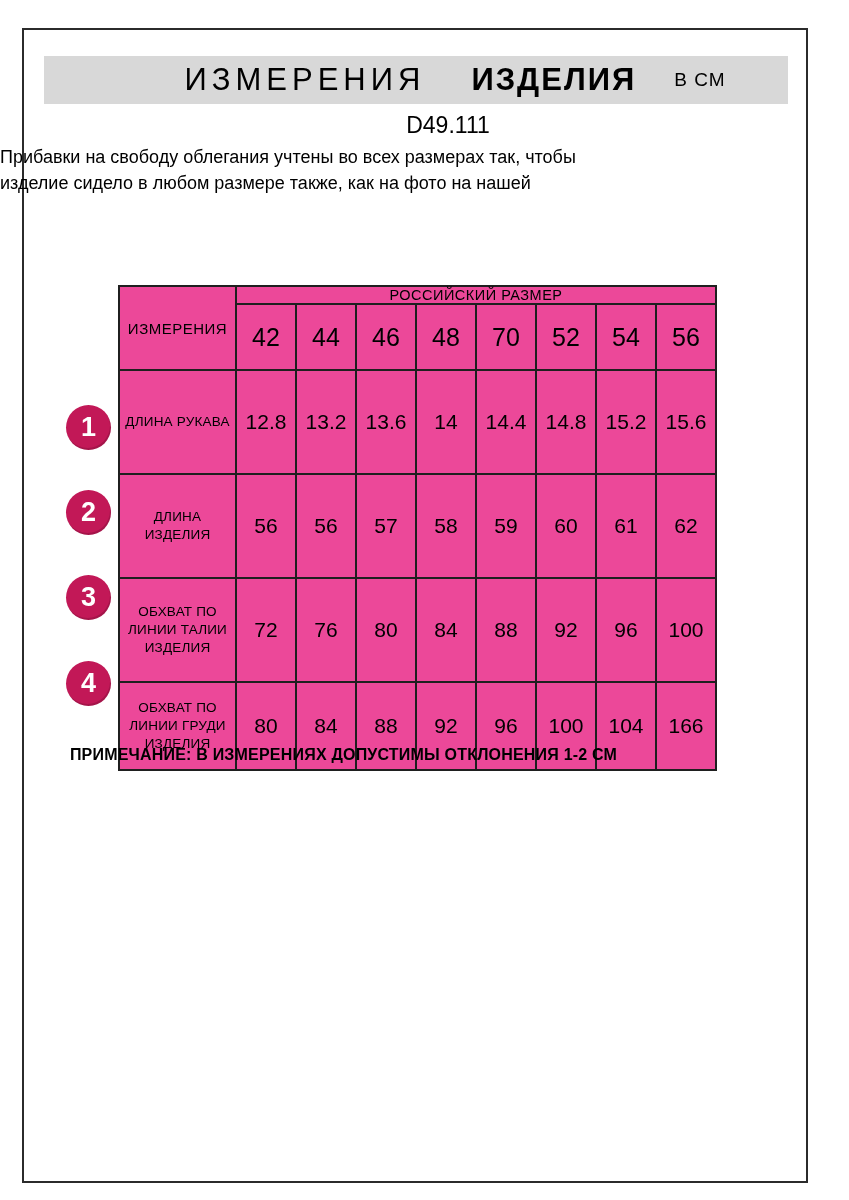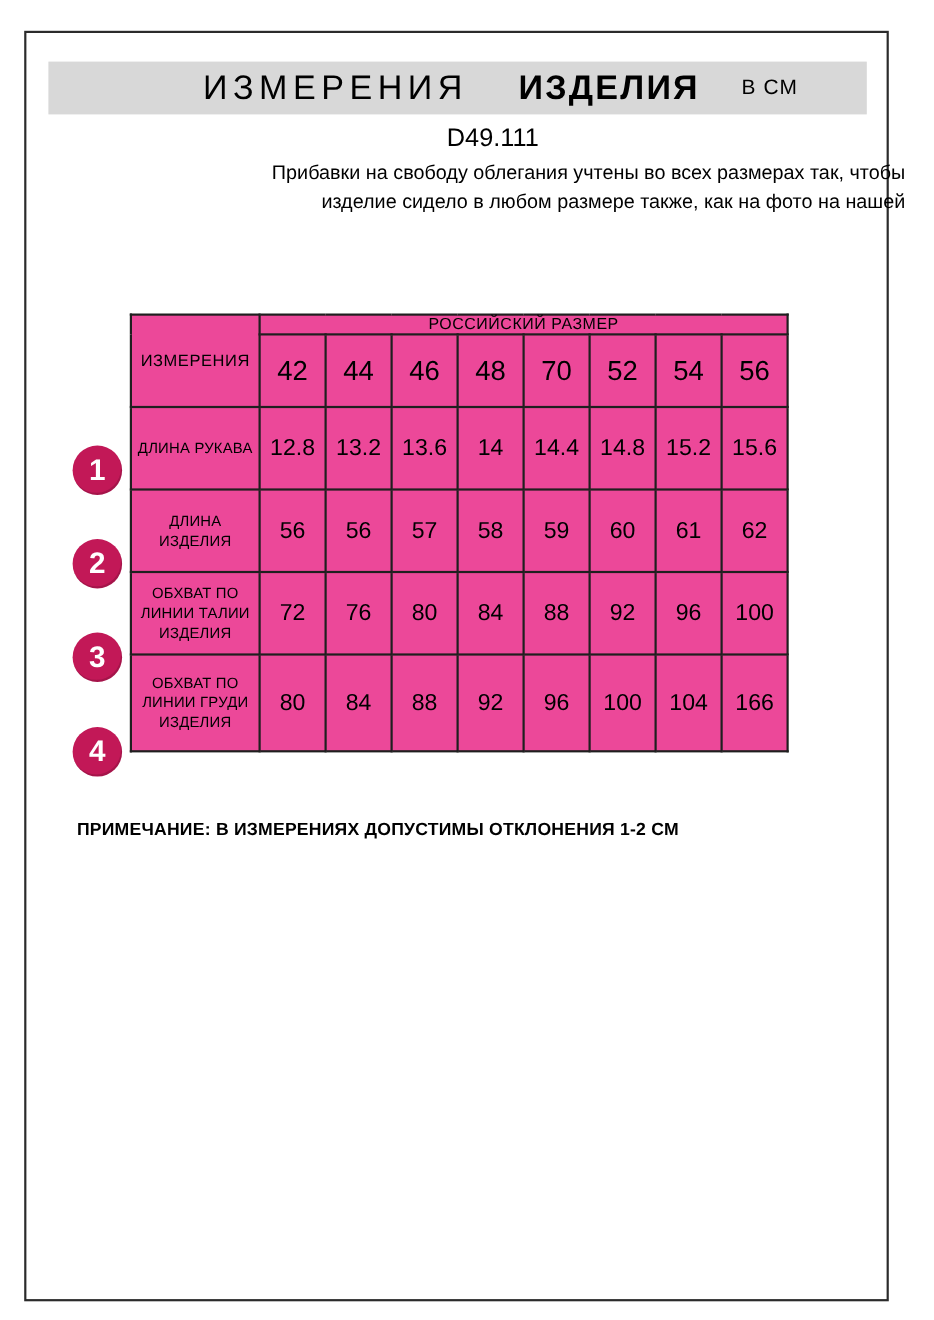--- a/index.html
+++ b/index.html
@@ -18,39 +18,39 @@
     padding-left:78px;
   }
   .title-regular { font-size:31px; letter-spacing:5px; white-space:nowrap; }
   .title-bold { font-size:31px; font-weight:bold; letter-spacing:2px; margin-left:46px; white-space:nowrap; }
   .title-unit { font-size:19px; letter-spacing:1px; margin-left:38px; white-space:nowrap; }
   .model-code {
     position:absolute; top:112px; left:0; width:849px;
     text-align:center; font-size:23px;padding-left:47px;
   }
   .description {
-    position:absolute; top:144px; left:11px; width:812px;
-    text-align:right; font-size:18px; line-height:26px;
+    position:absolute; top:144px; left:0; width:812px;
+    text-align:left; font-size:18px; line-height:26px;
   }
   table.size-table {
     position:absolute; left:118px; top:285px;
     border-collapse:collapse;
   }
   table.size-table th, table.size-table td {
     border:2px solid #1f1f1f; text-align:center; vertical-align:middle;
     font-weight:normal; background:#ec4899;
   }
   col.lbl { width:117px; }
   col.sz  { width:60px; }
   tr.group-row { height:18px; }
   .group-head { font-size:14.5px; letter-spacing:0.5px; }
   tr.sizes-row { height:66px; }
   .size-head { font-size:25px; font-weight:bold; }
   .measure-head { font-size:15px; letter-spacing:0.5px; }
-  tr.data-row { height:75px; }
+  tr.data-row { height:104px; }
   tr.data-row.last { height:88px; }
   td.row-label {
     font-size:13.5px; line-height:18px; white-space:pre-line; letter-spacing:0.2px;
     padding:0 4px;
   }
   td.val { font-size:21px; }
   .marker {
     position:absolute; left:66px; width:45px; height:45px; border-radius:50%;
     background:#c21857; color:#fff; display:flex; align-items:center; justify-content:center;
     font-size:27px; font-weight:bold;

